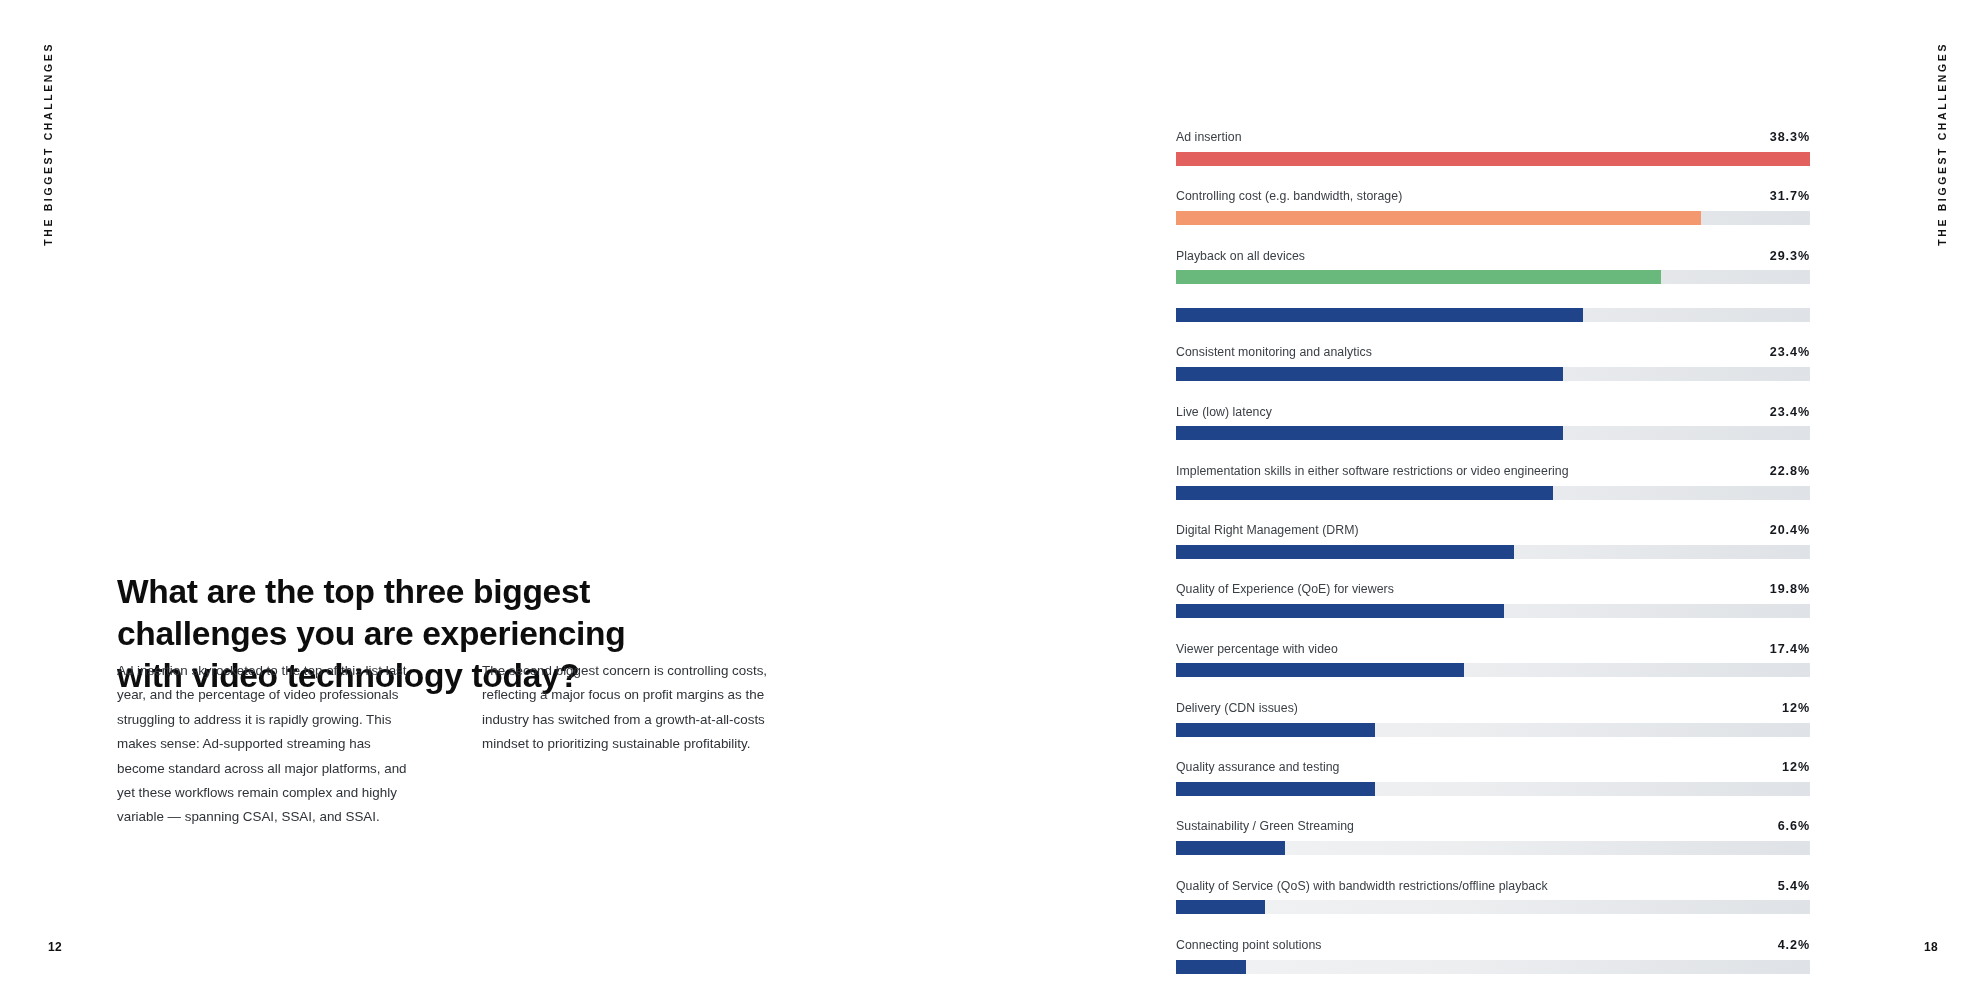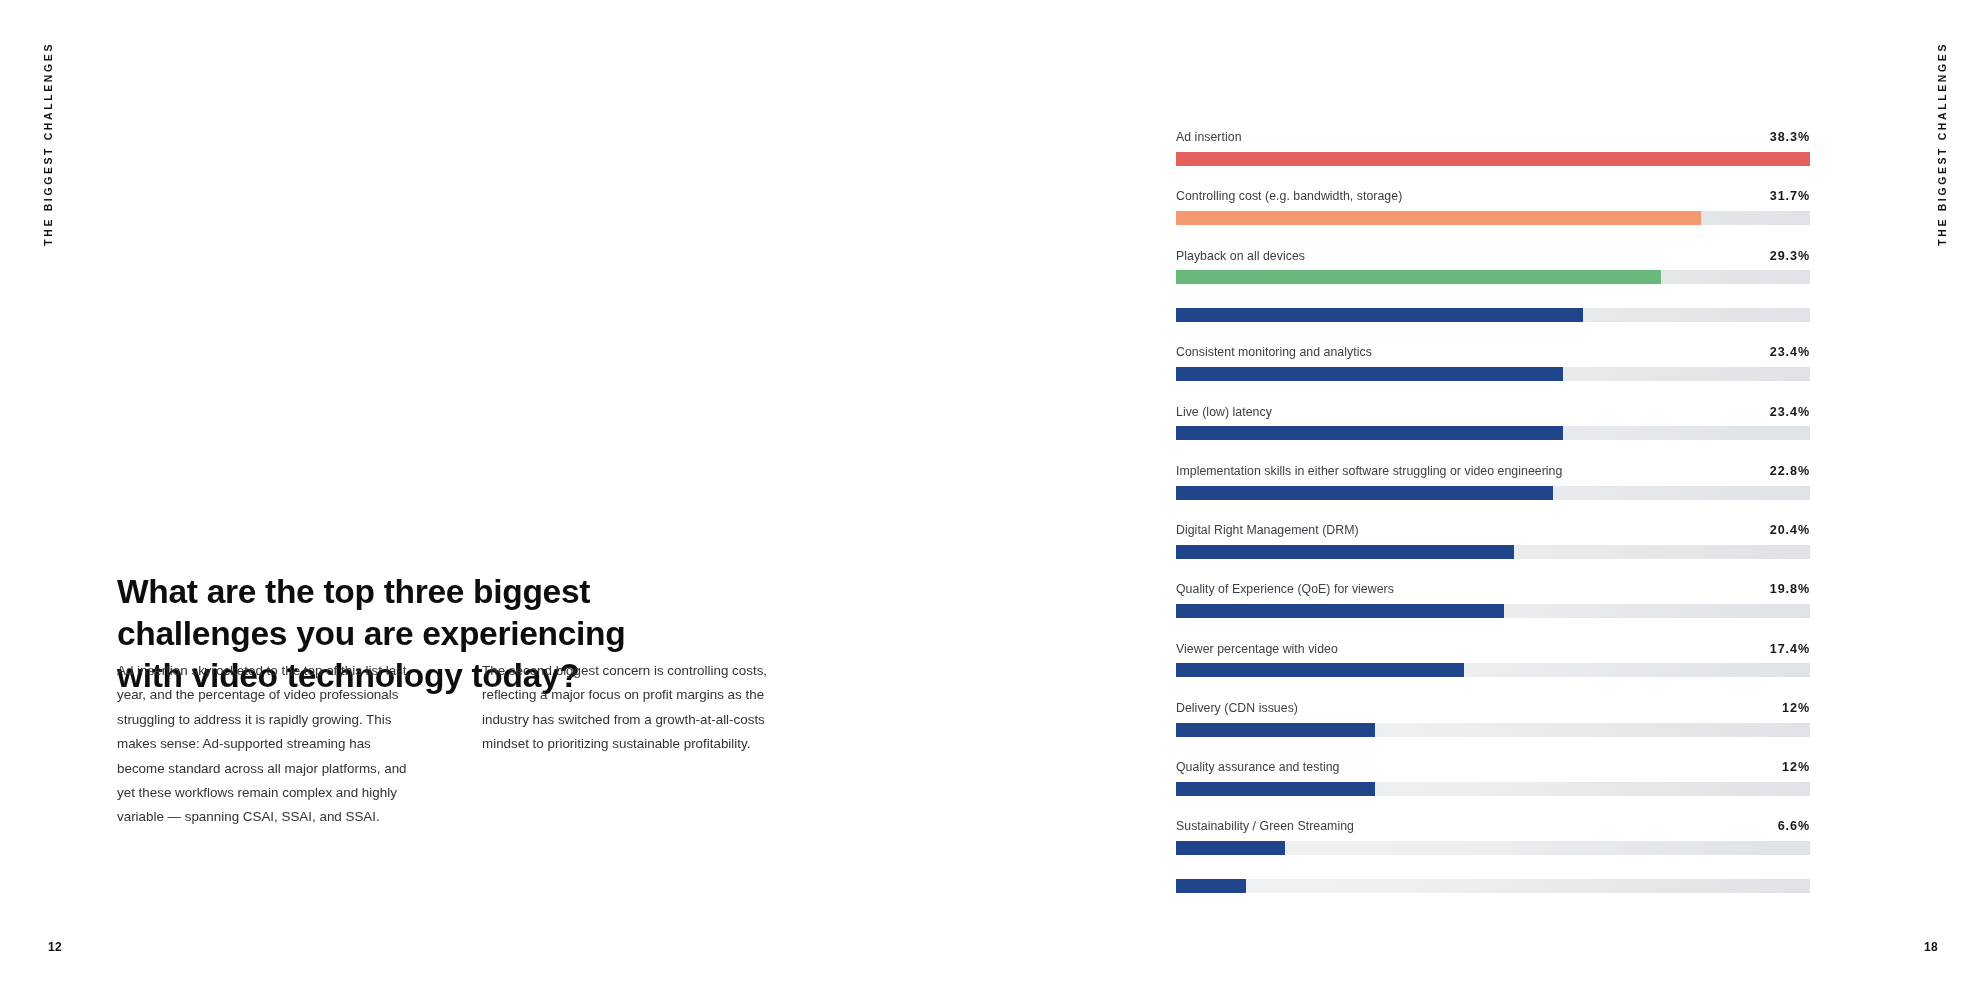--- a/index.html
+++ b/index.html
@@ -217,21 +217,21 @@
           <div class="row-head">
             <span class="row-label">Live (low) latency</span>
             <span class="row-value">23.4%</span>
           </div>
           <div class="track">
             <div class="bar" style="width: 61.0966%; background: rgb(31, 68, 137);"></div>
           </div>
         </div>
         <div class="chart-row">
           <div class="row-head">
-            <span class="row-label">Implementation skills in either software struggling or video engineering</span>
+            <span class="row-label">Implementation skills in either software restrictions or video engineering</span>
             <span class="row-value">22.8%</span>
           </div>
           <div class="track">
             <div class="bar" style="width: 59.53%; background: rgb(31, 68, 137);"></div>
           </div>
         </div>
         <div class="chart-row">
           <div class="row-head">
             <span class="row-label">Digital Right Management (DRM)</span>
             <span class="row-value">20.4%</span>
@@ -279,20 +279,33 @@
         <div class="chart-row">
           <div class="row-head">
             <span class="row-label">Sustainability / Green Streaming</span>
             <span class="row-value">6.6%</span>
           </div>
           <div class="track">
             <div class="bar" style="width: 17.2324%; background: rgb(31, 68, 137);"></div>
           </div>
         </div>
         <div class="chart-row">
+          <div class="row-head">
+            <span class="row-label">Quality of Service (QoS) with bandwidth restrictions/offline playback</span>
+            <span class="row-value">5.4%</span>
+          </div>
+          <div class="track">
+            <div class="bar" style="width: 14.0992%; background: rgb(31, 68, 137);"></div>
+          </div>
+        </div>
+        <div class="chart-row">
+          <div class="row-head">
+            <span class="row-label">Connecting point solutions</span>
+            <span class="row-value">4.2%</span>
+          </div>
           <div class="track">
             <div class="bar" style="width: 10.9661%; background: rgb(31, 68, 137);"></div>
           </div>
         </div>
       </div>
 
     <div class="folio right">18</div>
   </div>
 
 </div>

